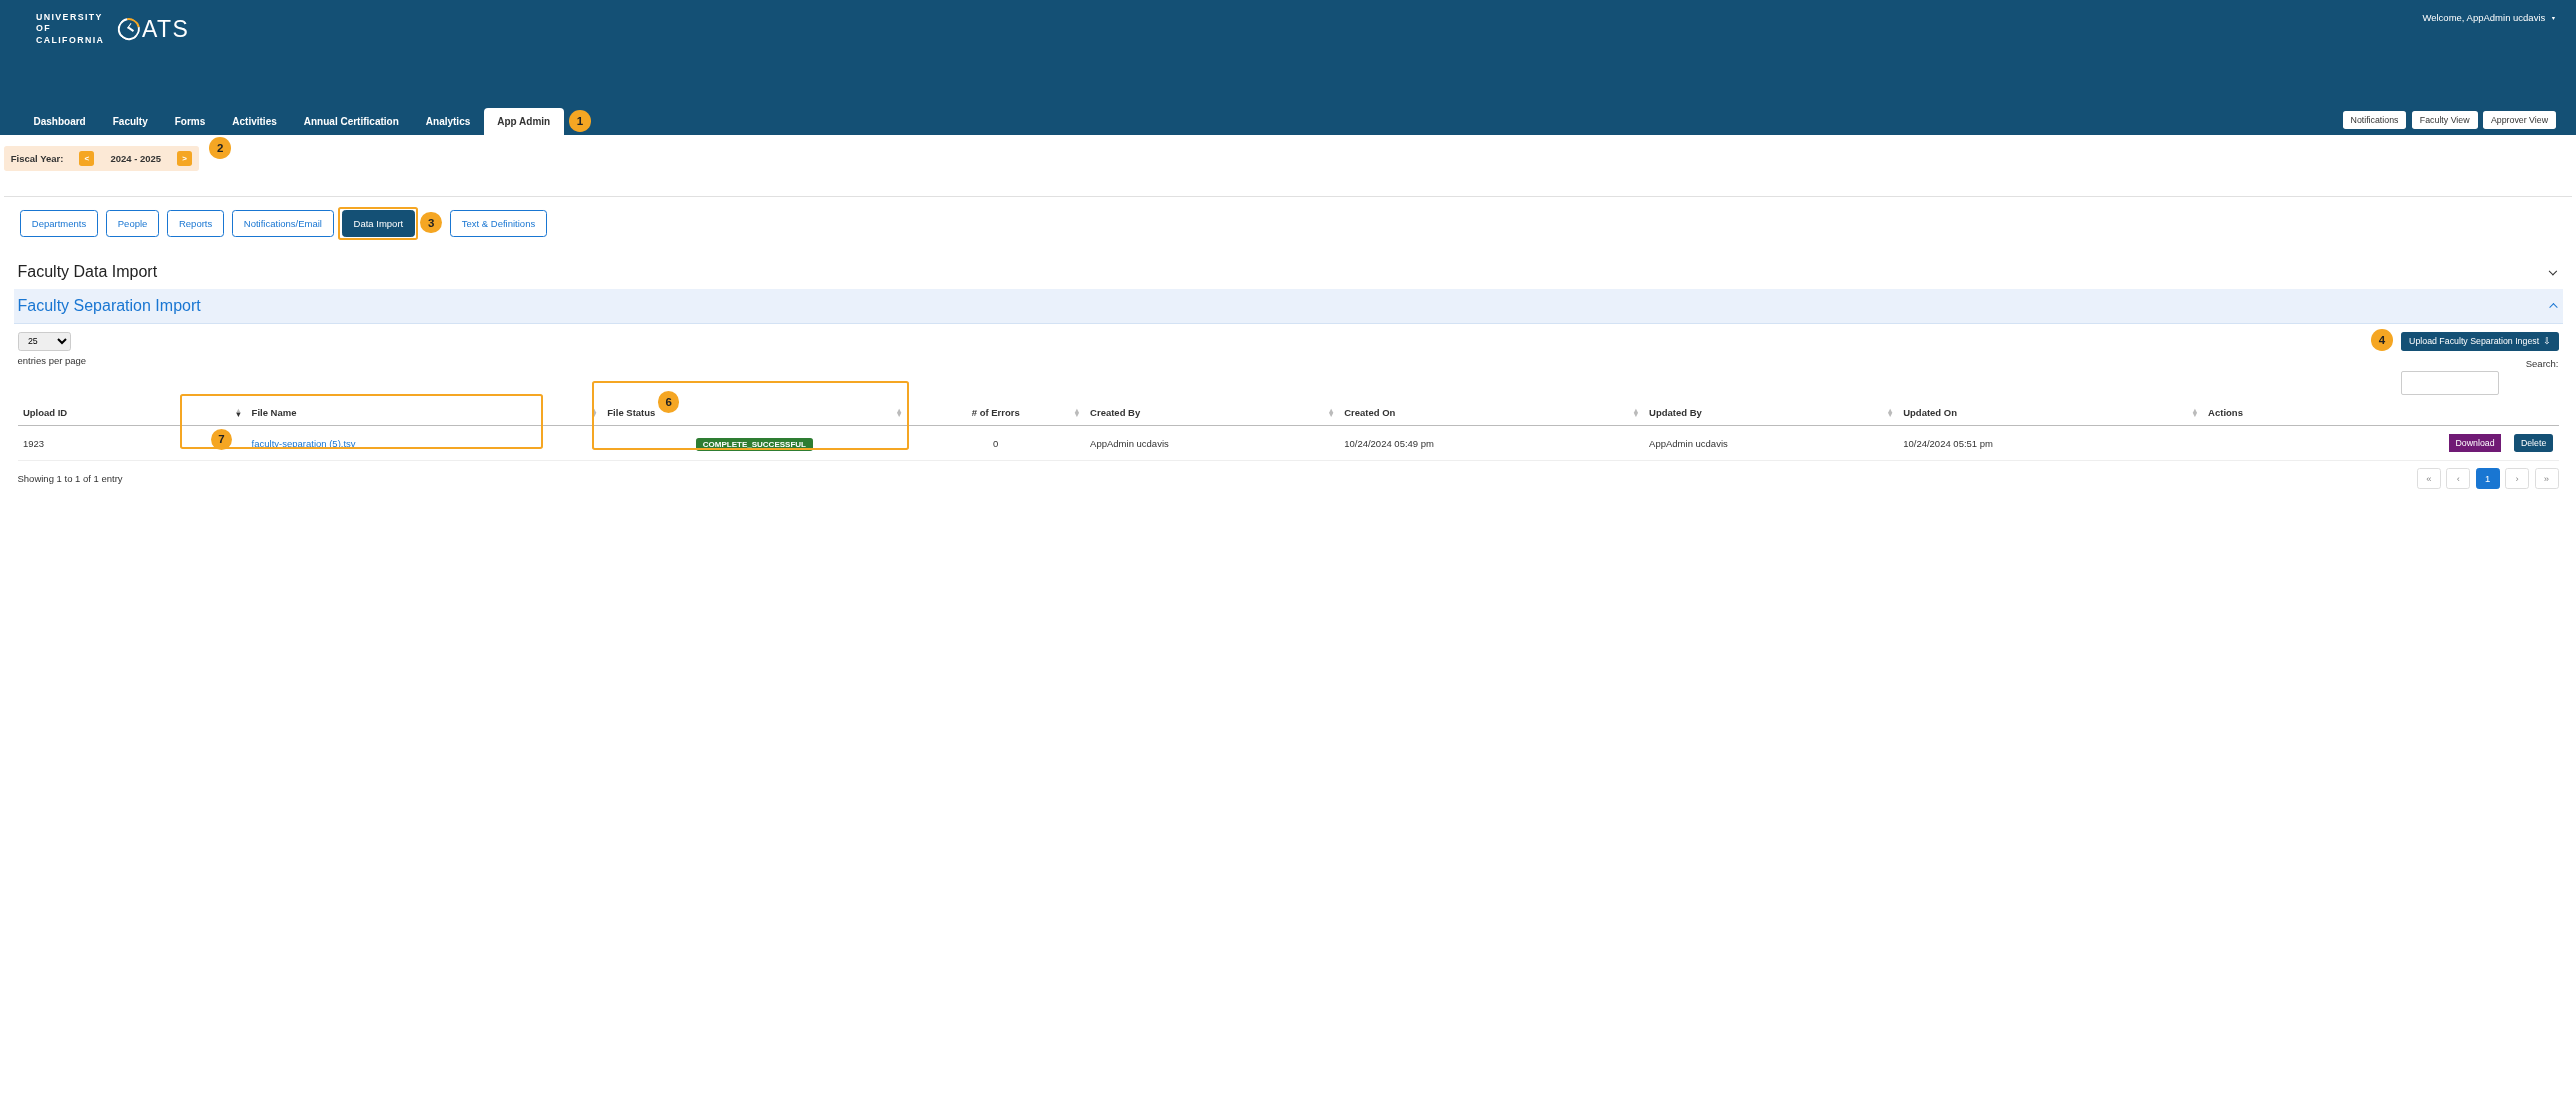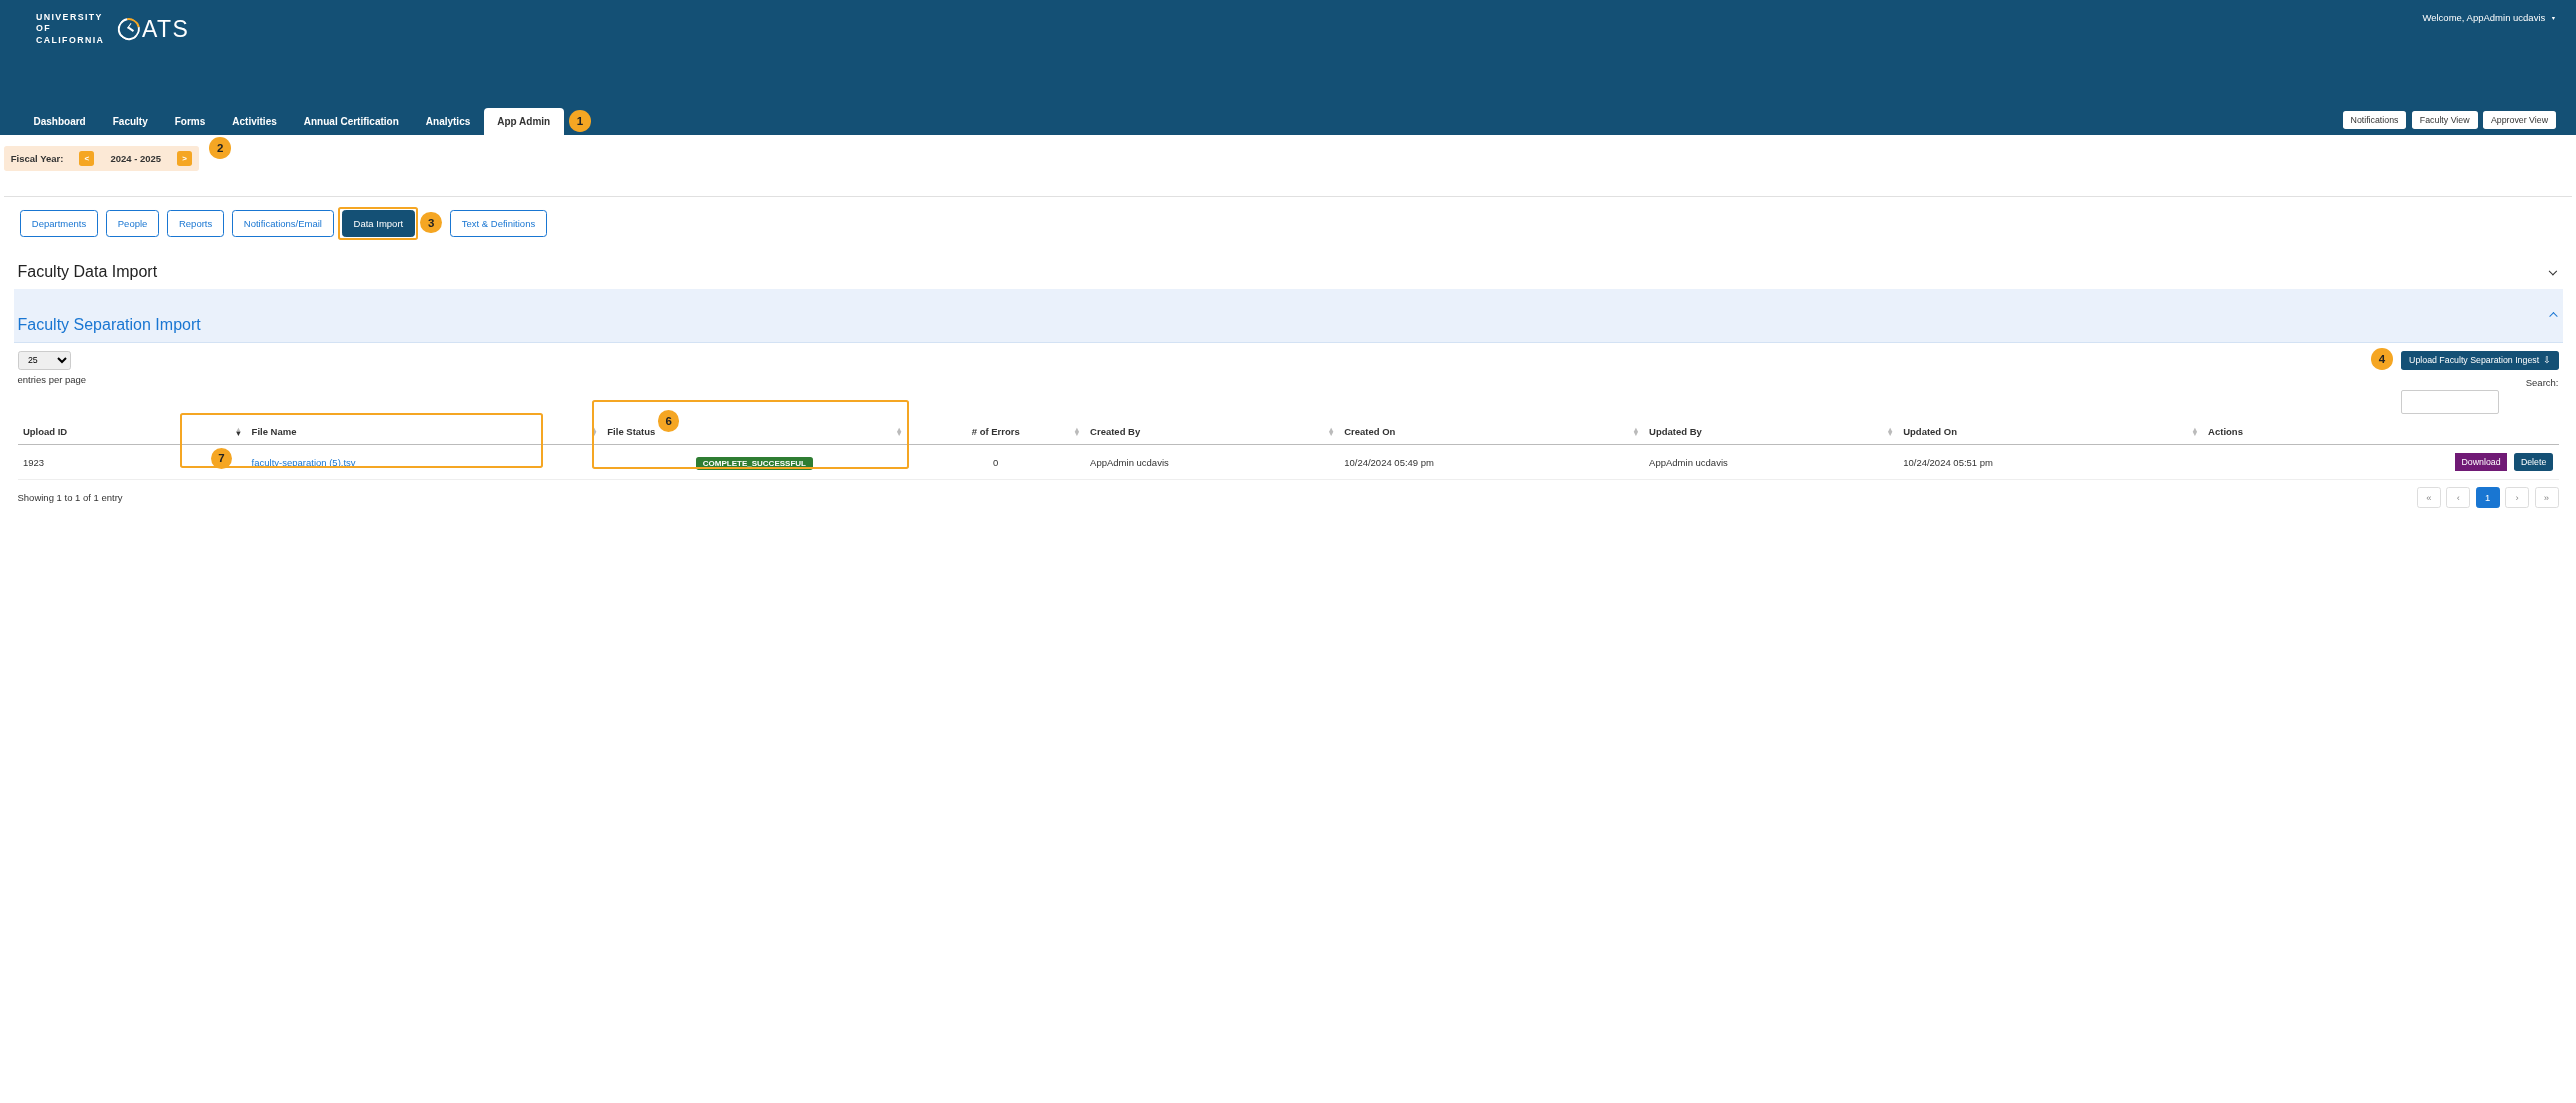--- a/index.html
+++ b/index.html
@@ -34,21 +34,21 @@
     .divider { border: none; border-top: 0.7px solid #e0e0e0; margin: 13.5px 0; }
     
     .subtabs { display: flex; gap: 8px; padding: 0 16px; }
     .subtab { border: 0.7px solid #1976d2; background: #fff; color: #1976d2; padding: 6.8px 10.8px; border-radius: 3.4px; font-size: 9.5px; cursor: pointer; }
     .subtab.active { background: #145075; color: #fff; border-color: #145075; }
     
     .section { margin: 17.6px 9.5px 0 9.5px; }
     .section-header { display: flex; justify-content: space-between; align-items: center; padding: 8px 4px; cursor: pointer; }
     .section-title-dark { font-size: 16px; color: #222; }
     .section-expanded { background: #eaf1fb; border-bottom: 1.4px solid #d3e2f4; }
-    .section-title-blue { font-size: 16px; color: #1976d2; margin-top: 19px; }
+    .section-title-blue { font-size: 16px; color: #1976d2; }
     .chevron { width: 10.8px; height: 6.8px; display: inline-block; position: relative; }
     .chevron::before { content: ''; position: absolute; border-left: 1.4px solid currentColor; border-bottom: 1.4px solid currentColor; width: 5.4px; height: 5.4px; transform: rotate(-45deg); top: 0; left: 2px; }
     .chevron.up::before { transform: rotate(135deg); top: 1.4px; }
     .chevron.blue { color: #1976d2; }
     .chevron.dark { color: #333; }
     
     .section-body { padding: 8px 4px; }
     .section-controls { display: flex; justify-content: space-between; align-items: flex-start; margin-bottom: 5.4px; }
     .entries-control select { border: 0.7px solid #ccc; padding: 2.7px 16px 2.7px 5.4px; border-radius: 2.7px; font-size: 8.8px; }
     .entries-label { font-size: 9.5px; display: block; margin-top: 4px; }
@@ -61,21 +61,21 @@
     table.data { width: 100%; border-collapse: collapse; }
     table.data th { text-align: left; font-size: 9.5px; padding: 6.8px 5.4px; border-bottom: 0.7px solid #bbb; position: relative; font-weight: bold; }
     table.data th .sort { position: absolute; right: 4px; top: 50%; transform: translateY(-50%); color: #bbb; font-size: 7.4px; line-height: 0.6; }
     table.data th .sort .up { display:block; }
     table.data th .sort .down { display:block; }
     table.data th .sort.desc .down { color: #333; }
     table.data td { padding: 8px 5.4px; font-size: 9.5px; border-bottom: 0.7px solid #eee; vertical-align: middle; }
     .file-link { color: #1976d2; cursor: pointer; }
     .status-pill { background: #2e7d32; color: #fff; padding: 2px 6.8px; border-radius: 2.7px; font-size: 8px; font-weight: bold; }
     .btn-download { background: #701a75; color: #fff; border: none; padding: 4px 6.8px; border-radius: 0; font-size: 8.8px; cursor: pointer; }
-    .btn-delete { background: #145075; color: #fff; border: none; padding: 4px 6.8px; border-radius: 2.7px; font-size: 8.8px; cursor: pointer; margin-left: 4px; }
+    .btn-delete { background: #145075; color: #fff; border: none; padding: 4px 6.8px; border-radius: 2.7px; font-size: 8.8px; cursor: pointer; margin-left: 10px; }
     .numeric { text-align: center; }
     
     .table-footer { display: flex; justify-content: space-between; align-items: center; margin-top: 6.8px; }
     .showing { font-size: 9.5px; }
     .pager { display: flex; gap: 5.4px; }
     .pager-btn { border: 0.7px solid #ddd; background: #fff; color: #888; padding: 4px 8px; border-radius: 2.7px; cursor: pointer; font-size: 9.5px; min-width: 24px; }
     .pager-btn.active { background: #1976d2; color: #fff; border-color: #1976d2; }
     
     .callout { position: absolute; width: 21.6px; height: 21.6px; background: #f5a623; border-radius: 50%; display: flex; align-items: center; justify-content: center; font-weight: bold; font-size: 11.5px; color: #222; pointer-events: none; z-index: 100; }
     .highlight-box { position: absolute; border: 2px solid #f5a623; border-radius: 2.7px; pointer-events: none; z-index: 99; }

